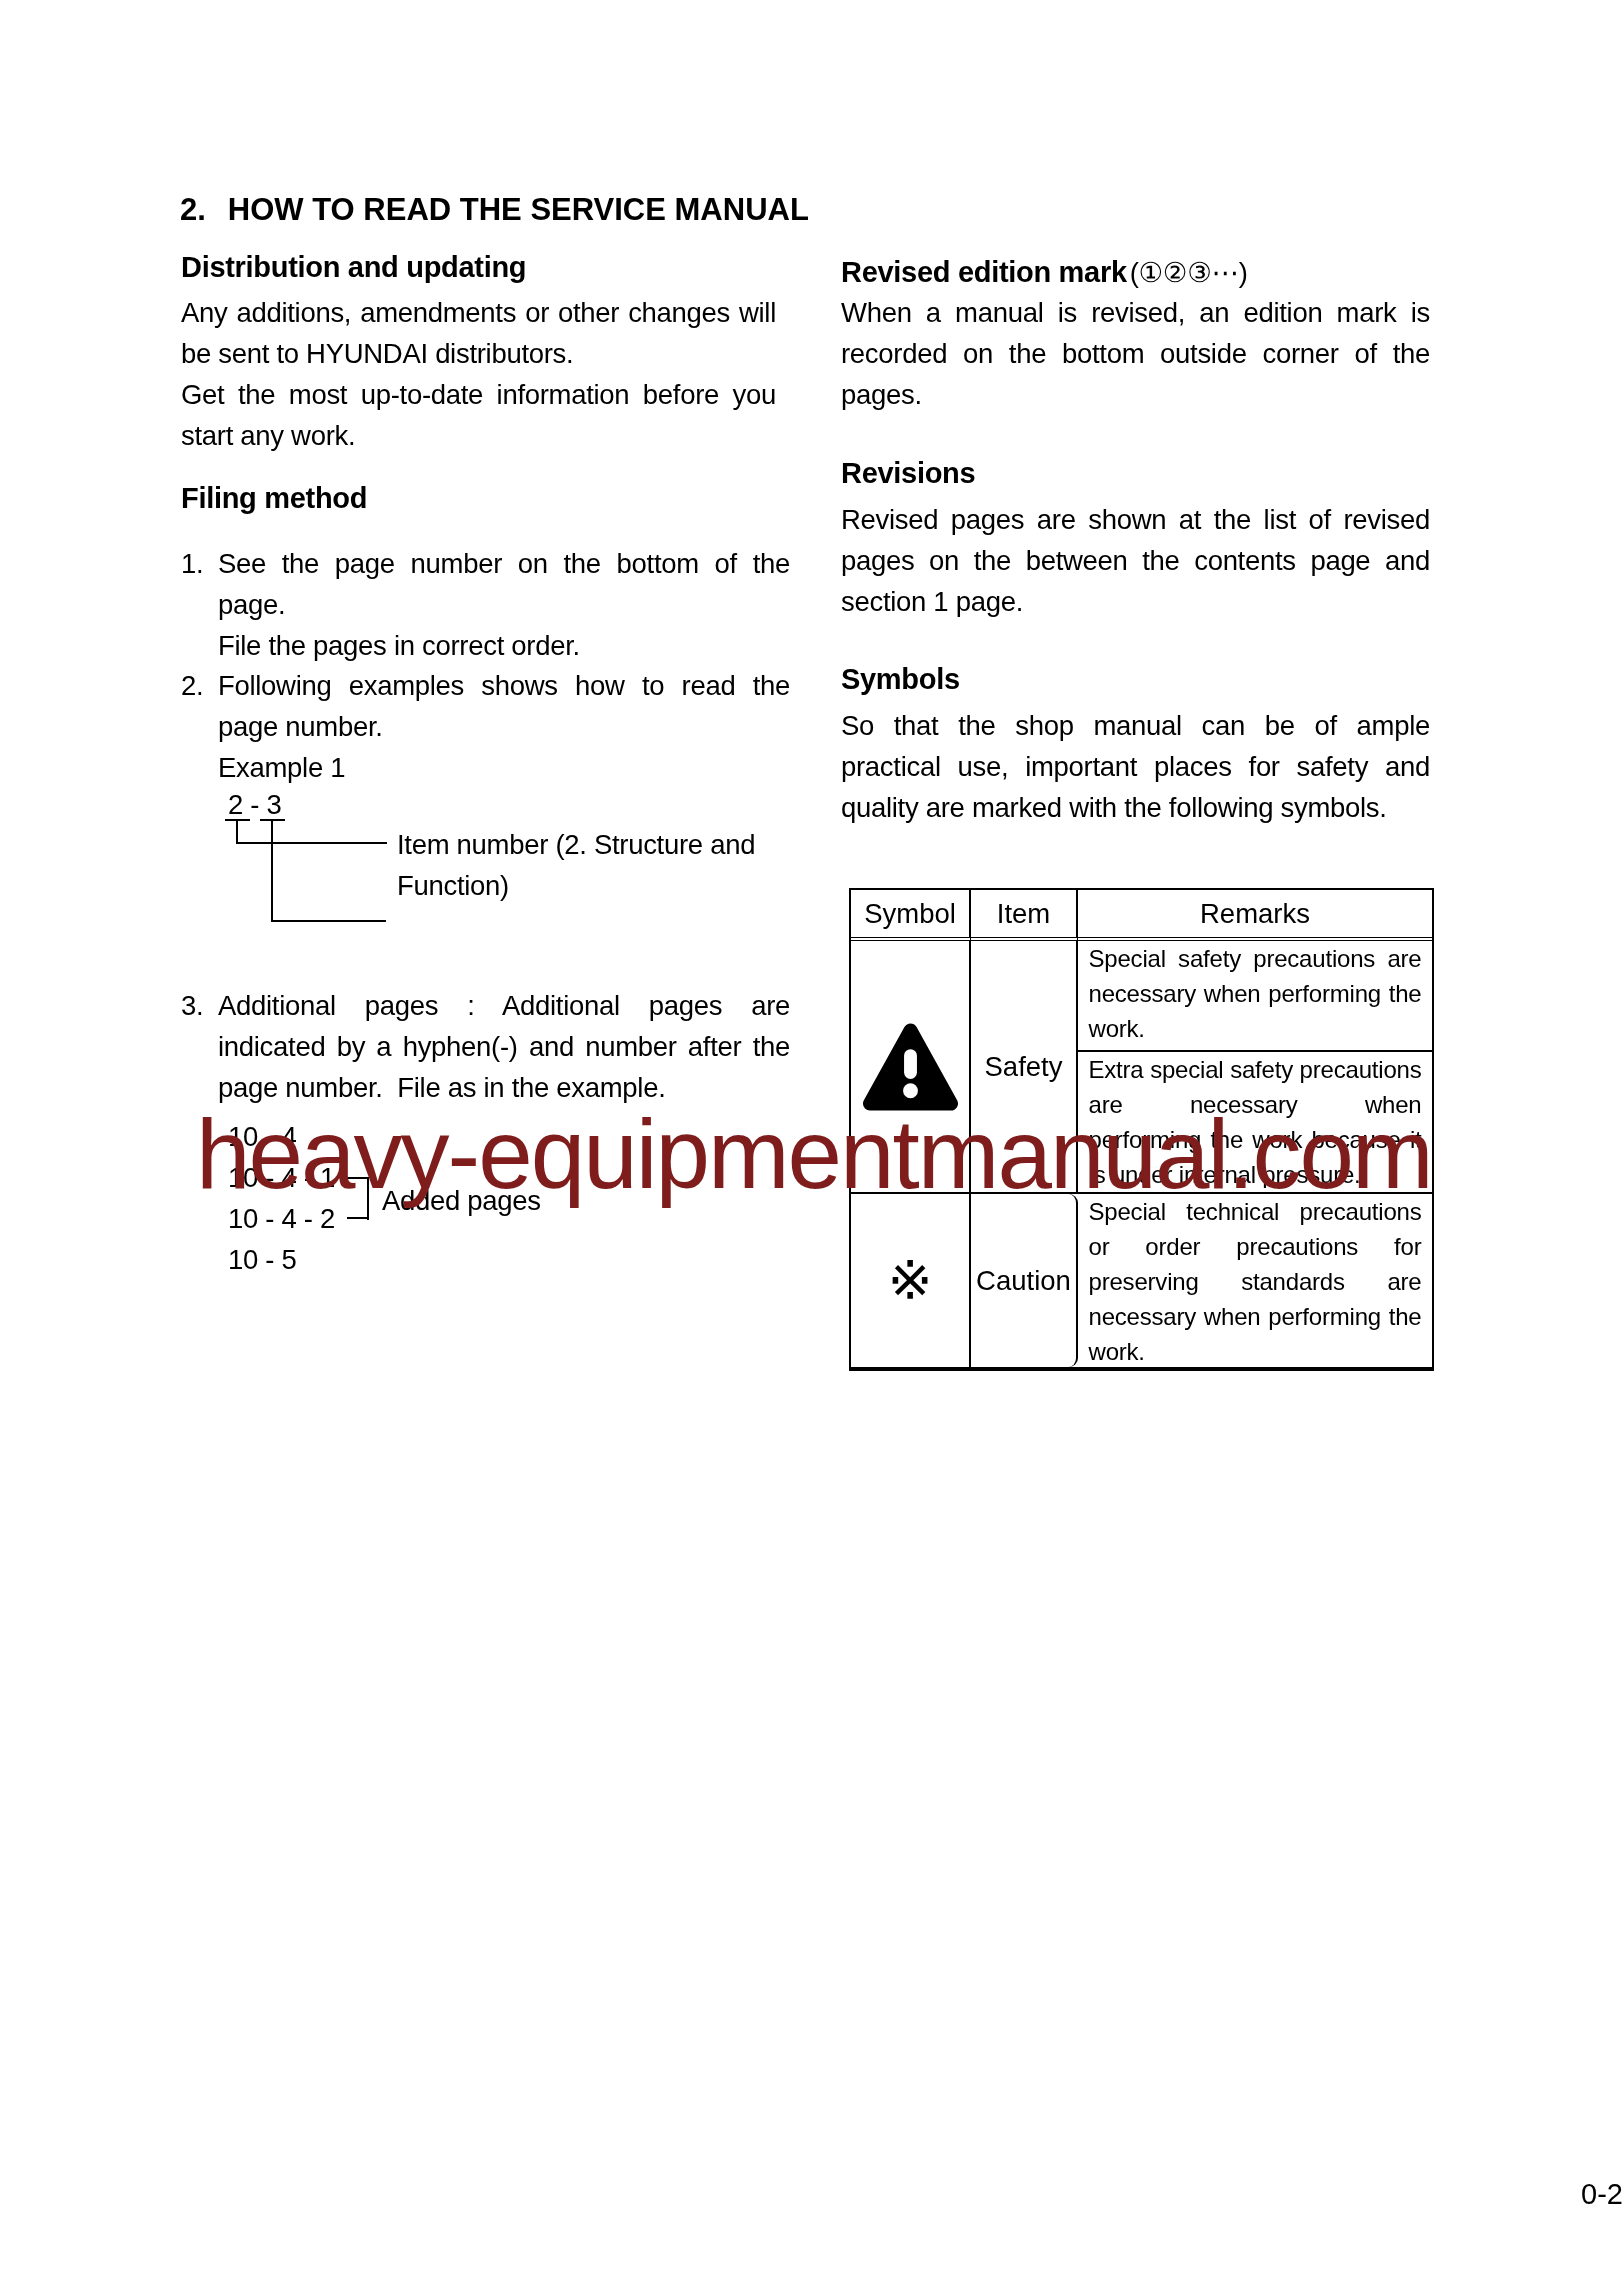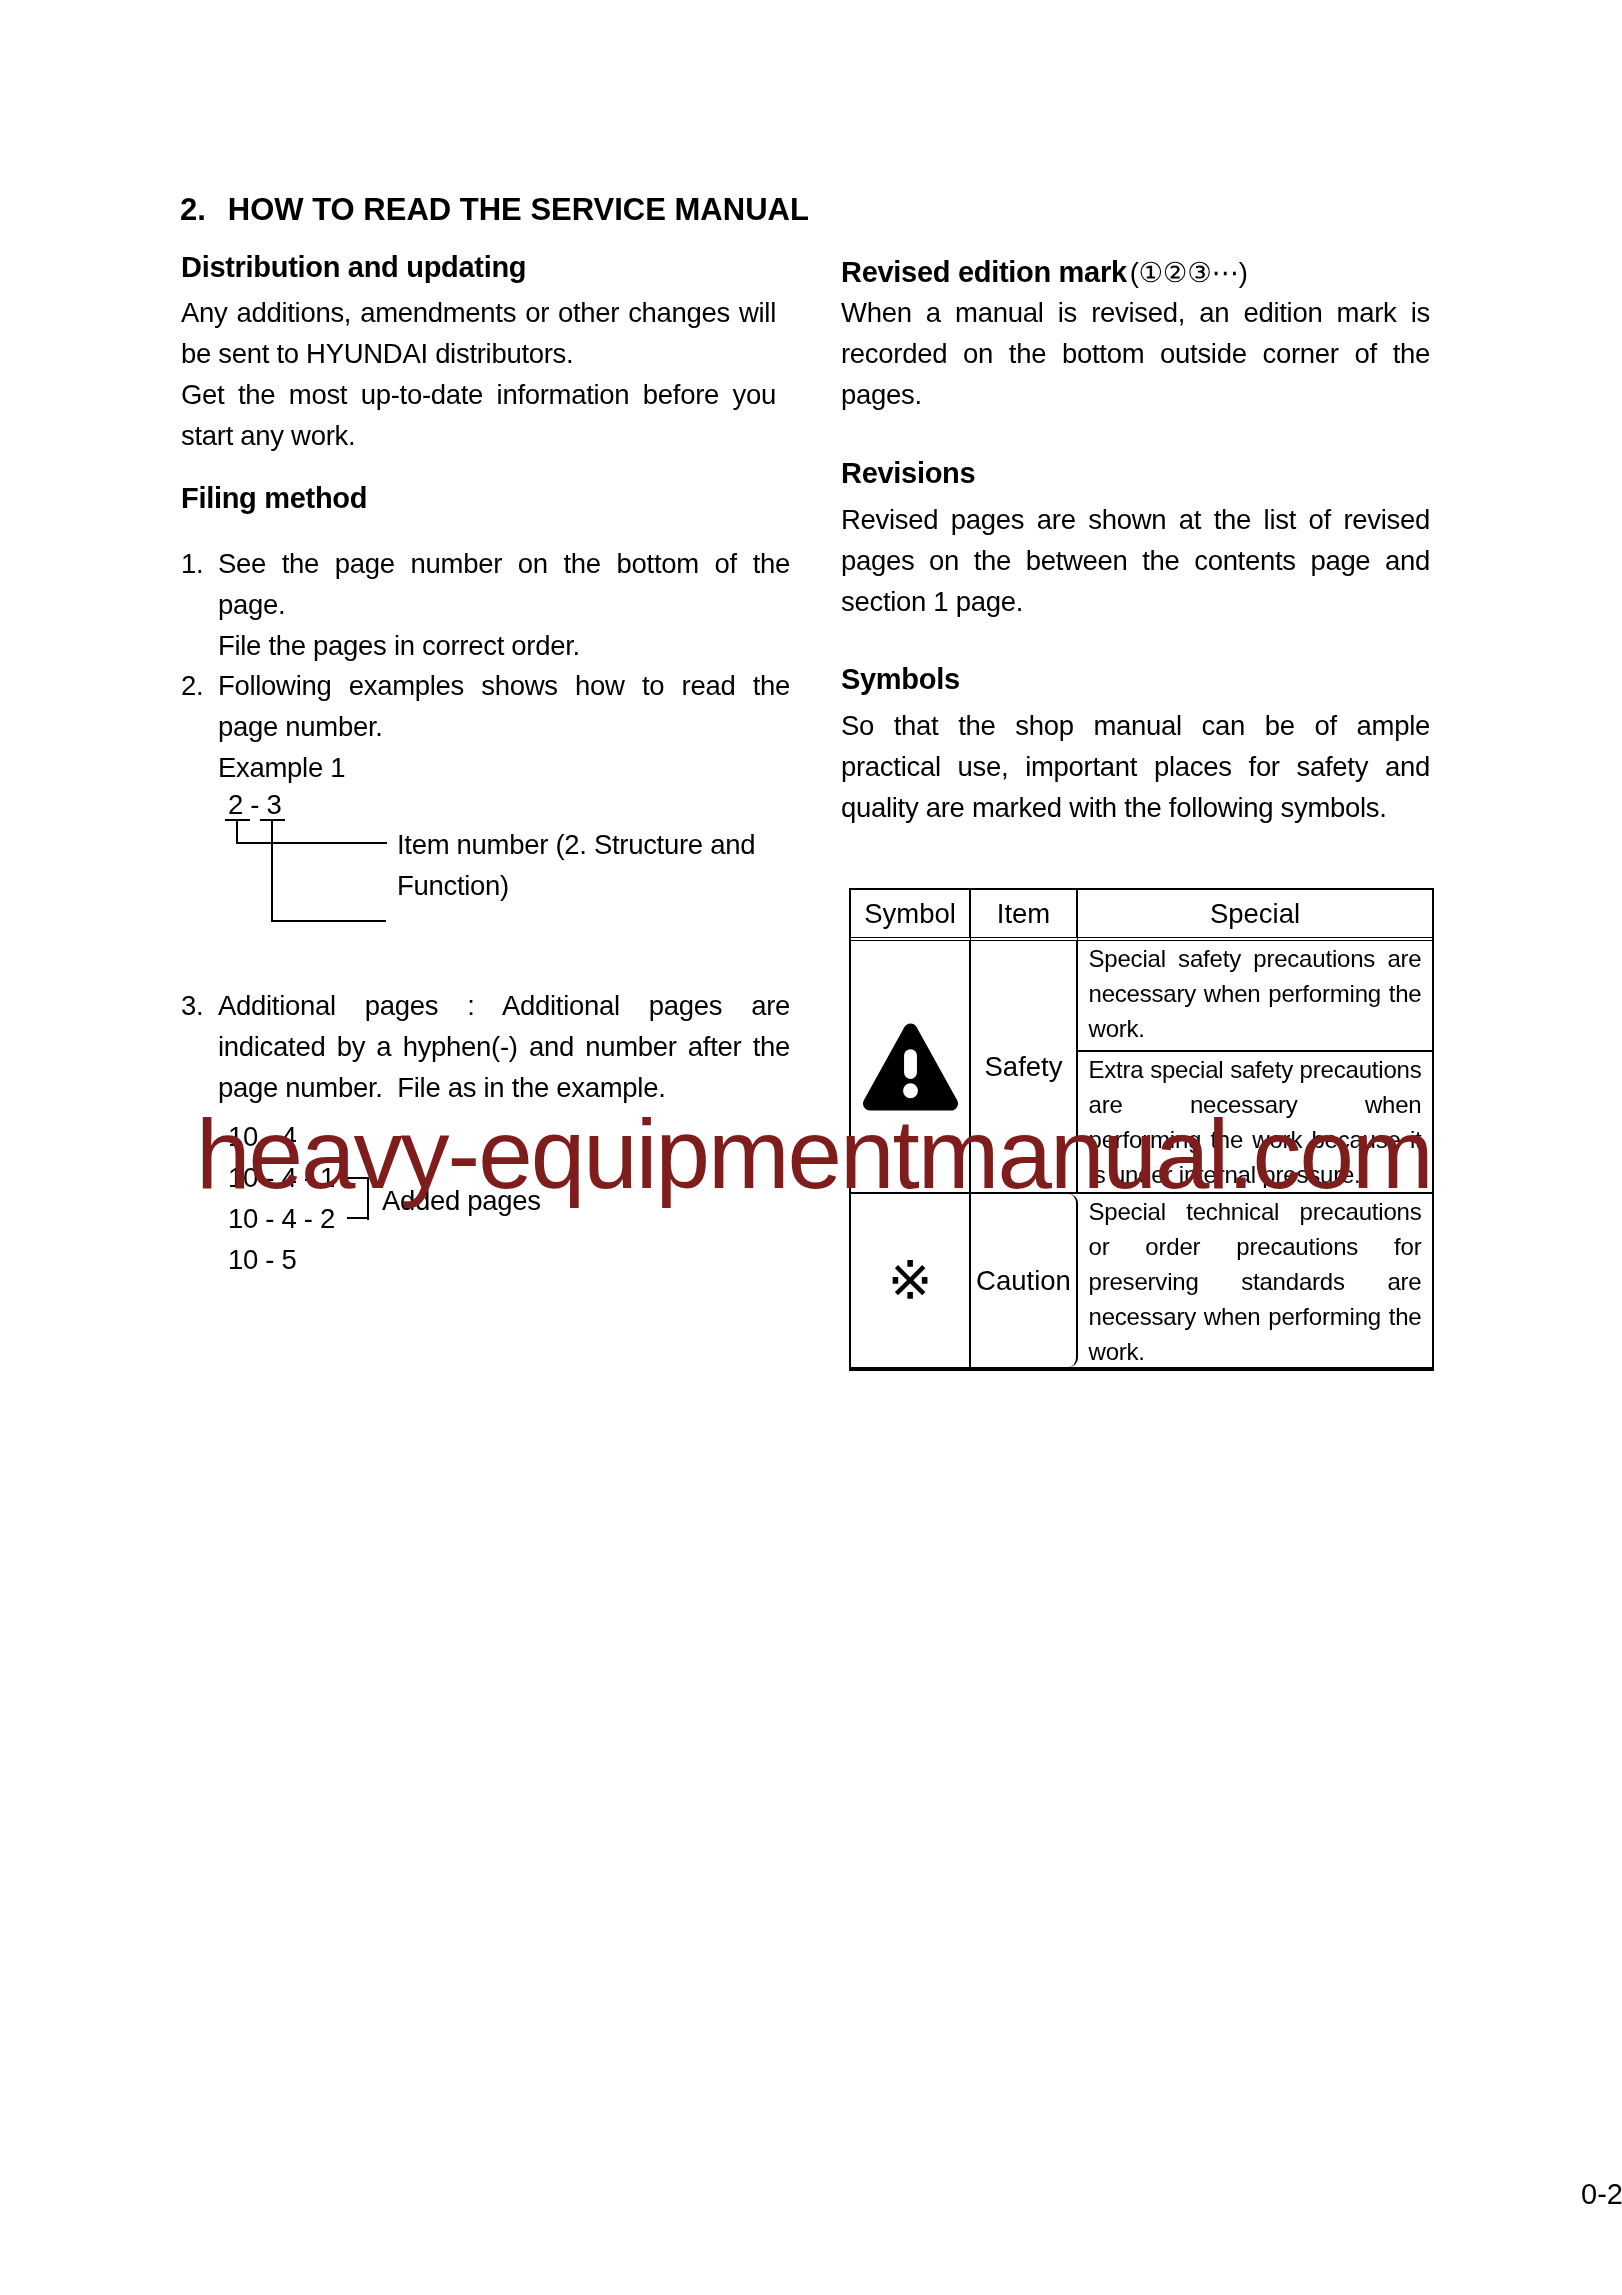--- a/index.html
+++ b/index.html
@@ -126,21 +126,21 @@
 
   <div class="abs h" style="left:841px; top:458px;">Revisions</div>
   <div class="abs p" style="left:841px; top:499px; width:589px;">Revised pages are shown at the list of revised pages on the between the contents page and section 1 page.</div>
 
   <div class="abs h" style="left:841px; top:664px;">Symbols</div>
   <div class="abs p" style="left:841px; top:705px; width:589px;">So that the shop manual can be of ample practical use, important places for safety and quality are marked with the following symbols.</div>
 
   <div class="symtable" style="left:849px; top:888px;">
     <div class="cell hc vr">Symbol</div>
     <div class="cell hc vr">Item</div>
-    <div class="cell hc">Special</div>
+    <div class="cell hc">Remarks</div>
 
     <div class="cell vr hb" style="grid-row:2/4; grid-column:1;">
       <svg width="99" height="92" viewBox="0 0 100 92">
         <path d="M50 9 L91 83 H9 Z" fill="#000" stroke="#000" stroke-width="14" stroke-linejoin="round"></path>
         <rect x="43.5" y="28" width="13" height="30" rx="6.5" fill="#fff"></rect>
         <circle cx="50" cy="70" r="7.5" fill="#fff"></circle>
       </svg>
     </div>
     <div class="cell vr hb itemtxt" style="grid-row:2/4; grid-column:2;">Safety</div>
     <div class="rem hb" style="grid-row:2; grid-column:3;">

